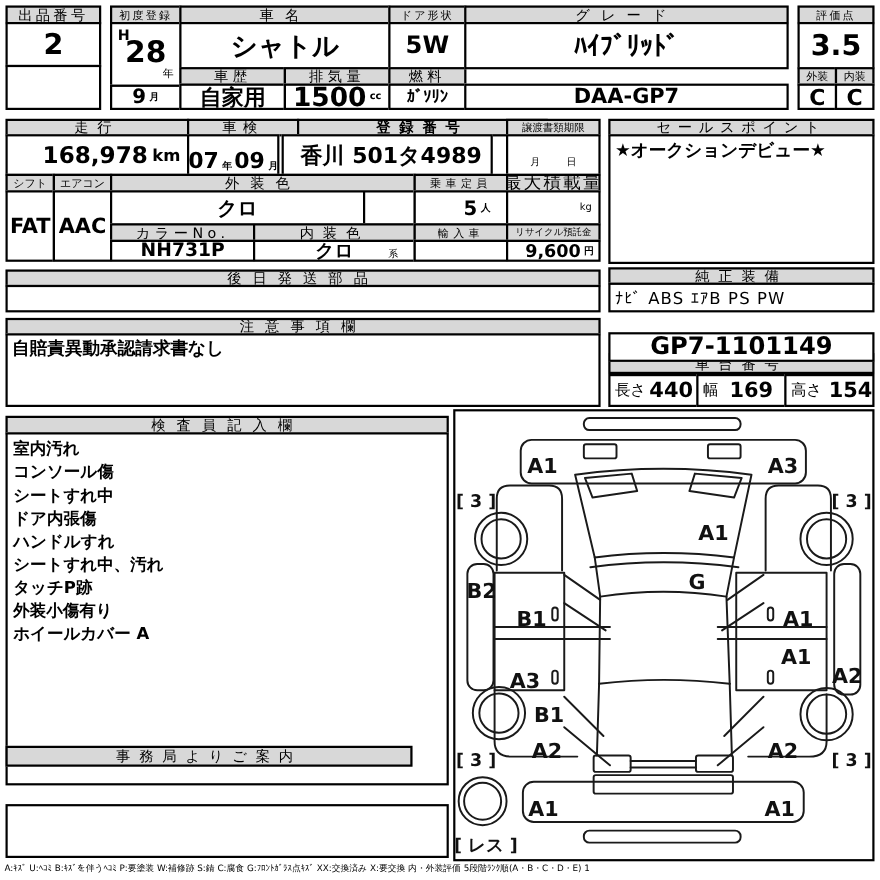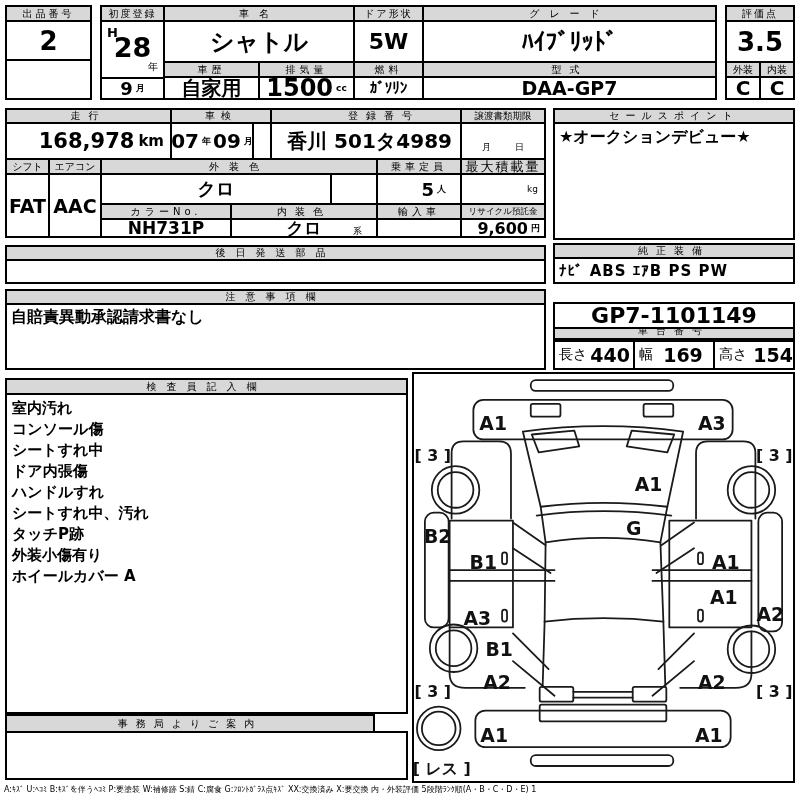--- a/index.html
+++ b/index.html
@@ -1,20 +1,20 @@
 <!DOCTYPE html>
 <html><head>
 <meta charset="utf-8">
 <style>
   html,body{margin:0;padding:0;background:#fff;}
   body{width:800px;height:800px;font-family:"DejaVu Sans","Liberation Sans",sans-serif;color:#000;}
   #sheet{position:relative;width:800px;height:800px;background:#fff;overflow:hidden;}
   .bx{position:absolute;box-sizing:border-box;border:2px solid #000;background:#fff;}
   .h{background:#d8d8d8;display:flex;align-items:center;justify-content:center;
-     font-size:10px;letter-spacing:3px;white-space:nowrap;overflow:hidden;}
+     font-size:13px;letter-spacing:3px;white-space:nowrap;overflow:hidden;}
   .v{display:flex;align-items:center;justify-content:center;font-weight:bold;white-space:nowrap;overflow:hidden;}
   .vr{justify-content:flex-end;}
   .vl{justify-content:flex-start;align-items:flex-start;}
   .ls0{letter-spacing:0;} .ls1{letter-spacing:1px;} .ls2{letter-spacing:2px;}
   .ls4{letter-spacing:4px;} .ls6{letter-spacing:6px;} .ls8{letter-spacing:8px;} .ls10{letter-spacing:10px;}
   .f9{font-size:9px;} .f10{font-size:14px;}
   .u{font-size:9px;font-weight:bold;margin-left:3px;}
   .insp{padding:3px 5px;font-size:15px;font-weight:bold;line-height:21px;}
   #footer{position:absolute;left:4px;top:784px;width:794px;font-size:8px;white-space:nowrap;overflow:hidden;letter-spacing:0;}
   svg{display:block;}
@@ -52,65 +52,64 @@
     <span class="u">cc</span>
   </div>
 
   <div class="bx h ls2" style="left:353px;top:5px;width:71px;height:17px;font-size:10px;">ドア形状</div>
   <div class="bx v" style="left:353px;top:20px;width:71px;height:43px;font-size:22px;">5W</div>
   <div class="bx h ls4" style="left:353px;top:61px;width:71px;height:17px;">燃料</div>
   <div class="bx v" style="left:353px;top:76px;width:71px;height:24px;font-size:15px;">ｶﾞｿﾘﾝ</div>
 
   <div class="bx h ls10" style="left:422px;top:5px;width:295px;height:17px;">グレード</div>
   <div class="bx v" style="left:422px;top:20px;width:295px;height:43px;font-size:24px;">ﾊｲﾌﾞﾘｯﾄﾞ</div>
-  <div class="bx h ls8" style="left:422px;top:61px;width:295px;height:17px;">型式</div>
   <div class="bx v" style="left:422px;top:76px;width:295px;height:24px;font-size:19px;">DAA-GP7</div>
 
   <div class="bx h ls2" style="left:725px;top:5px;width:70px;height:17px;font-size:10px;">評価点</div>
   <div class="bx v" style="left:725px;top:20px;width:70px;height:43px;font-size:26px;">3.5</div>
   <div class="bx h ls0" style="left:725px;top:61px;width:36px;height:17px;font-size:10px;">外装</div>
   <div class="bx h ls0" style="left:759px;top:61px;width:36px;height:17px;font-size:10px;">内装</div>
   <div class="bx v" style="left:725px;top:76px;width:36px;height:24px;font-size:20px;">C</div>
   <div class="bx v" style="left:759px;top:76px;width:36px;height:24px;font-size:20px;">C</div>
 
   <div class="bx h ls8" style="left:5px;top:108px;width:167px;height:16px;">走行</div>
   <div class="bx v vr" style="left:5px;top:122px;width:167px;height:38px;padding-right:6px;">
     <span style="font-size:21px;">168,978</span>
     <span style="font-size:15px;font-weight:bold;margin-left:4px;">km</span>
   </div>
   <div class="bx h ls6" style="left:170px;top:108px;width:102px;height:16px;">車検</div>
-  <div class="bx v" style="left:170px;top:122px;width:84px;height:38px;">
+  <div class="bx v" style="left:170px;top:122px;width:84px;height:38px;align-items:flex-end;">
     <span style="font-size:20px;">07</span>
     <span class="u">年</span>
     <span style="font-size:20px;margin-left:2px;">09</span>
     <span class="u">月</span>
   </div>
-  <div class="bx h ls8" style="left:270px;top:108px;width:228px;height:16px;">登録番号</div>
-  <div class="bx v vr" style="left:270px;top:122px;width:192px;height:38px;font-size:20px;padding-right:8px;">香川 501タ4989</div>
+  <div class="bx h ls8" style="left:270px;top:108px;width:228px;height:16px;font-weight:bold;">登録番号</div>
+  <div class="bx v vr" style="left:256px;top:122px;width:192px;height:38px;font-size:20px;padding-right:8px;">香川 501タ4989</div>
   <div class="bx h ls0" style="left:460px;top:108px;width:86px;height:16px;font-size:9.5px;">譲渡書類期限</div>
   <div class="bx" style="left:460px;top:122px;width:86px;height:38px;display:flex;align-items:flex-end;justify-content:center;gap:24px;padding-bottom:4px;">
     <span class="f9">月</span>
     <span class="f9">日</span>
   </div>
   <div class="bx h ls6" style="left:553px;top:108px;width:242px;height:16px;">セールスポイント</div>
   <div class="bx vl" style="left:553px;top:122px;width:242px;height:118px;font-size:16px;font-weight:bold;padding:3px 4px;">★オークションデビュー★</div>
 
   <div class="bx h ls0" style="left:5px;top:158px;width:45px;height:17px;font-size:10px;">シフト</div>
   <div class="bx v" style="left:5px;top:173px;width:45px;height:65px;font-size:19px;">FAT</div>
   <div class="bx h ls0" style="left:48px;top:158px;width:54px;height:17px;font-size:10px;">エアコン</div>
   <div class="bx v" style="left:48px;top:173px;width:54px;height:65px;font-size:19px;">AAC</div>
   <div class="bx h ls10" style="left:100px;top:158px;width:278px;height:17px;">外装色</div>
   <div class="bx v" style="left:100px;top:173px;width:232px;height:32px;font-size:18px;">クロ</div>
   <div class="bx" style="left:330px;top:173px;width:48px;height:32px;"></div>
   <div class="bx h ls4" style="left:376px;top:158px;width:86px;height:17px;font-size:10px;text-align:center;">乗車定員</div>
   <div class="bx v vr" style="left:376px;top:173px;width:86px;height:32px;padding-right:14px;">
     <span style="font-size:18px;">5</span>
     <span class="u">人</span>
   </div>
-  <div class="bx h ls2" style="left:460px;top:158px;width:86px;height:17px;font-size:13px;">最大積載量</div>
+  <div class="bx h ls2" style="left:460px;top:158px;width:86px;height:17px;font-size:16px;">最大積載量</div>
   <div class="bx" style="left:460px;top:173px;width:86px;height:32px;display:flex;align-items:center;justify-content:flex-end;padding-right:6px;font-size:9px;">kg</div>
   <div class="bx h ls4" style="left:100px;top:203px;width:132px;height:17px;">カラーNo.</div>
   <div class="bx v" style="left:100px;top:218px;width:132px;height:20px;font-size:17px;">NH731P</div>
   <div class="bx h ls8" style="left:230px;top:203px;width:148px;height:17px;">内装色</div>
   <div class="bx" style="left:230px;top:218px;width:148px;height:20px;">
     <span style="position:absolute;left:0;right:0;top:0;bottom:0;display:flex;align-items:center;justify-content:center;font-size:17px;font-weight:bold;">クロ</span>
     <span style="position:absolute;right:14px;top:5px;font-size:9px;">系</span>
   </div>
   <div class="bx h ls4" style="left:376px;top:203px;width:86px;height:17px;font-size:10px;">輸入車</div>
   <div class="bx" style="left:376px;top:218px;width:86px;height:20px;"></div>
@@ -119,21 +118,21 @@
     <span style="font-size:16px;">9,600</span>
     <span class="u">円</span>
   </div>
 
   <div class="bx h ls10" style="left:5px;top:245px;width:541px;height:16px;">後日発送部品</div>
   <div class="bx" style="left:5px;top:259px;width:541px;height:25px;"></div>
   <div class="bx h ls10" style="left:5px;top:289px;width:541px;height:16px;">注意事項欄</div>
   <div class="bx vl" style="left:5px;top:303px;width:541px;height:67px;font-size:16px;font-weight:bold;padding:2px 4px;">自賠責異動承認請求書なし</div>
 
   <div class="bx h ls8" style="left:553px;top:243px;width:242px;height:16px;">純正装備</div>
-  <div class="bx vl ls1" style="left:553px;top:257px;width:242px;height:27px;font-size:15px;font-weight:bold;padding:3px 4px;">ﾅﾋﾞ ABS ｴｱB PS PW</div>
+  <div class="bx vl ls1" style="left:553px;top:257px;width:242px;height:27px;font-size:15px;font-weight:normal;padding:3px 4px;">ﾅﾋﾞ ABS ｴｱB PS PW</div>
   <div class="bx h ls8" style="left:553px;top:289px;width:242px;height:19px;margin-top:32px;">車台番号</div>
   <div class="bx v" style="left:553px;top:302px;width:242px;height:27px;font-size:22px;">GP7-1101149</div>
   <div class="bx" style="left:553px;top:340px;width:82px;height:30px;display:flex;align-items:center;">
     <span class="f10" style="padding-left:4px;">長さ</span>
     <span style="flex:1;text-align:center;font-size:19px;font-weight:bold;">440</span>
   </div>
   <div class="bx" style="left:633px;top:340px;width:82px;height:30px;display:flex;align-items:center;">
     <span class="f10" style="padding-left:4px;">幅</span>
     <span style="flex:1;text-align:center;font-size:19px;font-weight:bold;">169</span>
   </div>
@@ -147,21 +146,21 @@
       <div>室内汚れ</div>
       <div>コンソール傷</div>
       <div>シートすれ中</div>
       <div>ドア内張傷</div>
       <div>ハンドルすれ</div>
       <div>シートすれ中、汚れ</div>
       <div>タッチP跡</div>
       <div>外装小傷有り</div>
       <div>ホイールカバー A</div>
     </div>
-  <div class="bx h ls8" style="left:5px;top:714px;width:370px;height:19px;">事務局よりご案内</div>
+  <div class="bx h ls8" style="left:5px;top:678px;width:370px;height:19px;">事務局よりご案内</div>
   <div class="bx" style="left:5px;top:731px;width:403px;height:49px;"></div>
 
   <div class="bx" style="left:412px;top:372px;width:383px;height:411px;">
     <svg viewBox="0 0 383 411" width="379" height="407">
       <g class="ln">
 
         <rect x="118" y="6" width="144" height="11" rx="5"></rect>
         <rect x="60" y="26" width="262" height="40" rx="10"></rect>
         <rect x="118" y="30" width="30" height="13" rx="2"></rect>
         <rect x="232" y="30" width="30" height="13" rx="2"></rect>

